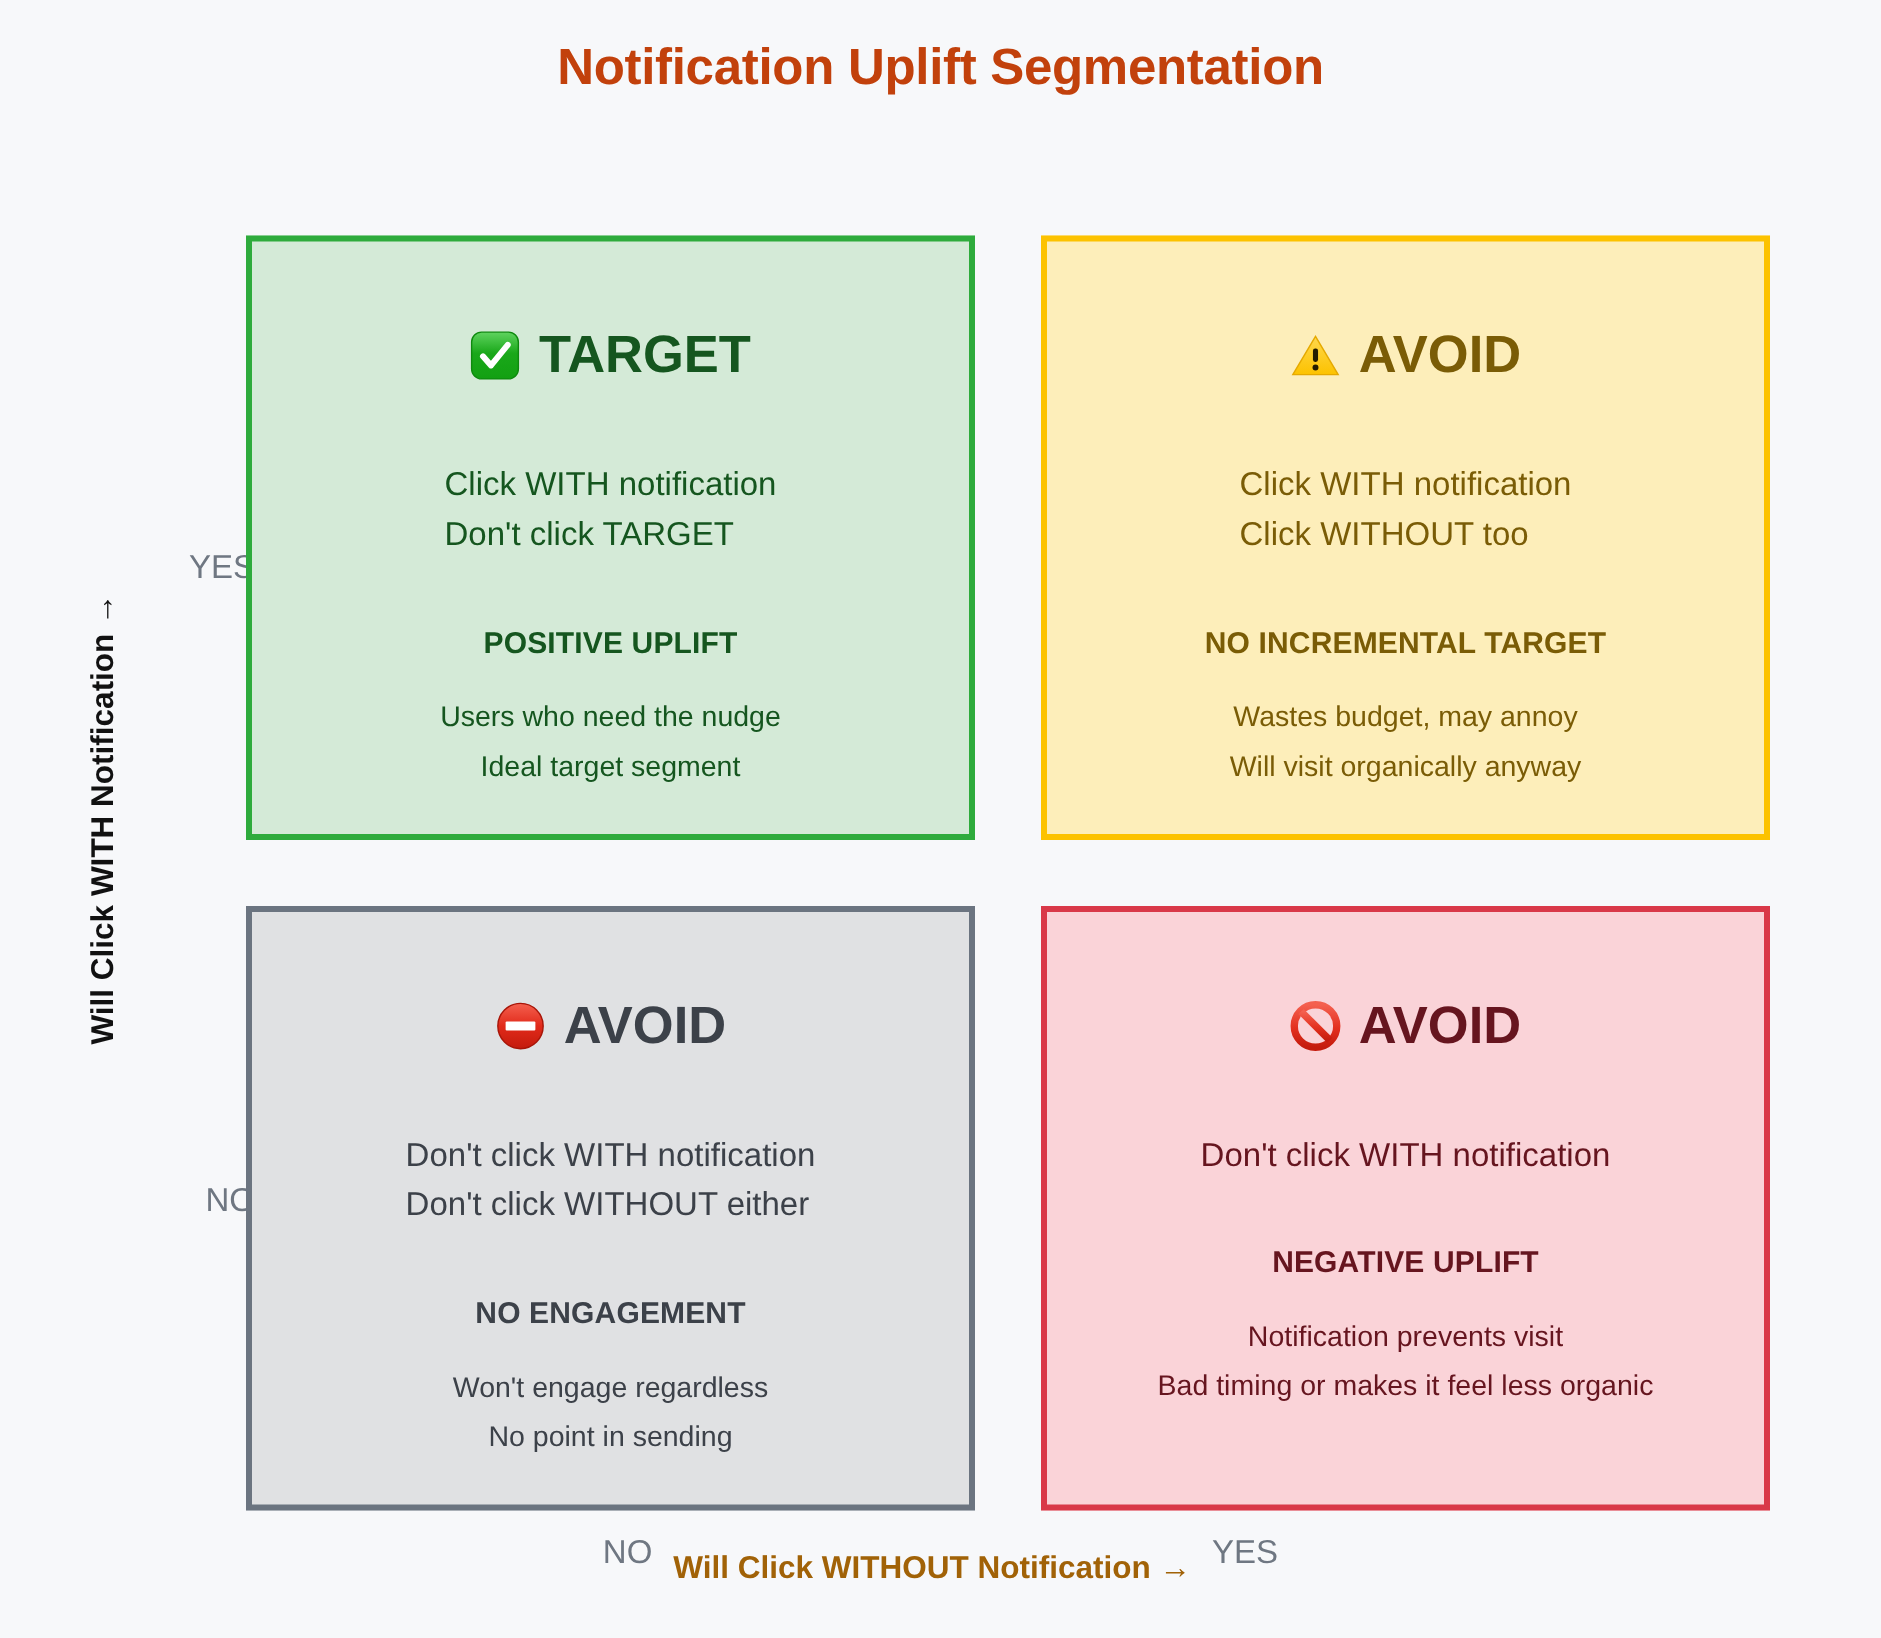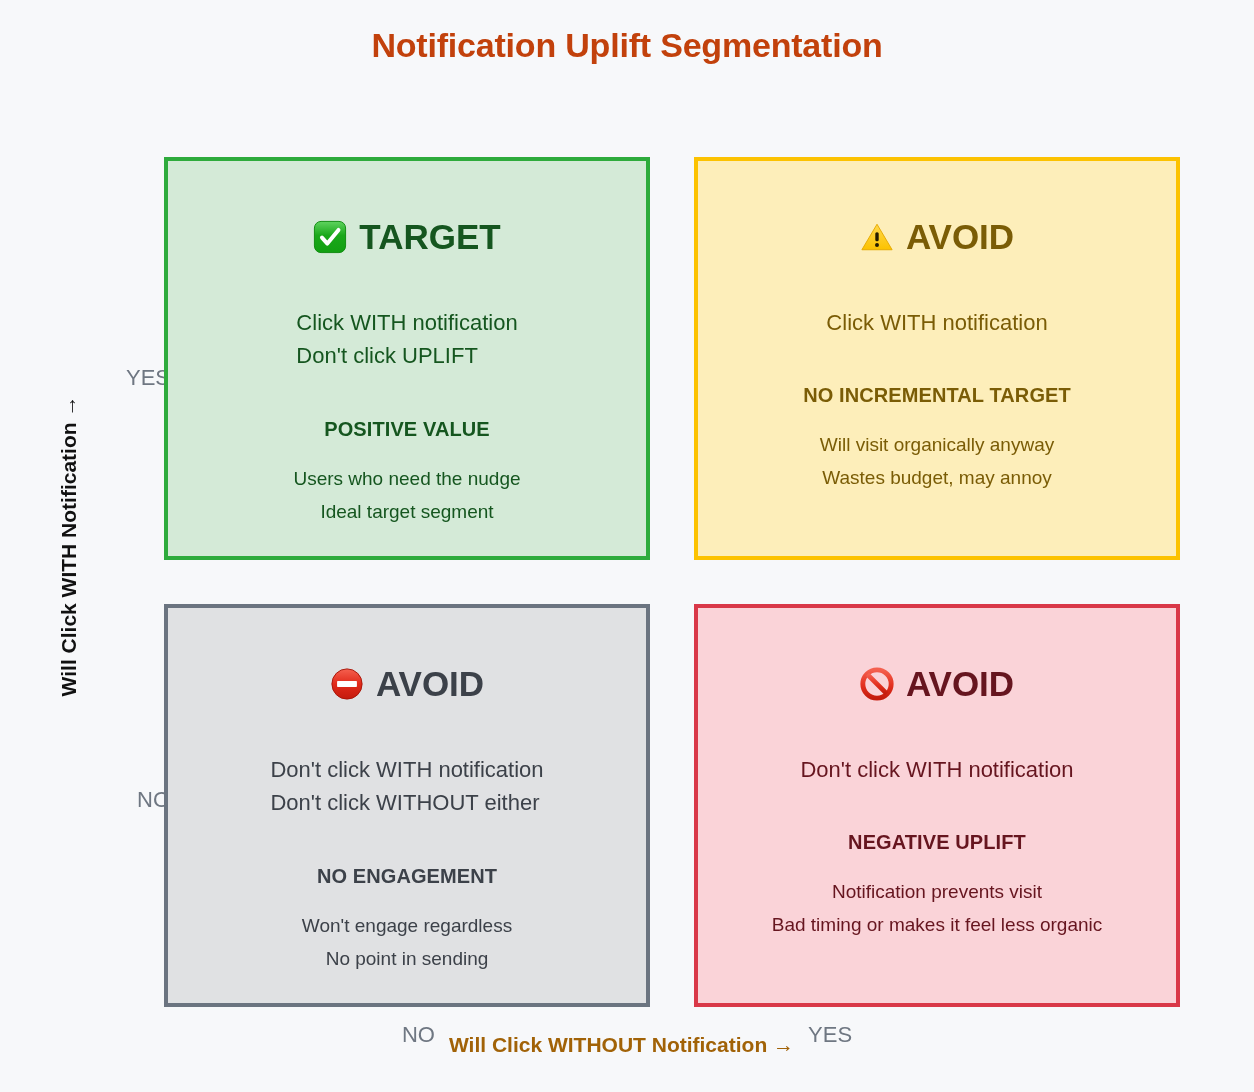--- a/index.html
+++ b/index.html
@@ -190,23 +190,23 @@
             <stop offset="100%" stop-color="#12a012"></stop>
           </linearGradient>
         </defs>
         <rect x="1.5" y="1.5" width="33" height="33" rx="7" ry="7" fill="url(#gradGreen)" stroke="#0e8a0e" stroke-width="1"></rect>
         <path d="M9.5 18.6 L15.2 25 L27 10.5" fill="none" stroke="#ffffff" stroke-width="4.2" stroke-linecap="round" stroke-linejoin="round"></path>
       </svg>
       <span class="q-head-label">TARGET</span>
     </div>
     <div class="q-cond-block">
       <div class="q-line q-cond">Click WITH notification</div>
-      <div class="q-line q-cond">Don't click UPLIFT</div>
-    </div>
-    <div class="q-verdict">POSITIVE VALUE</div>
+      <div class="q-line q-cond">Don't click TARGET</div>
+    </div>
+    <div class="q-verdict">POSITIVE UPLIFT</div>
     <div class="q-detail-block">
       <div class="q-detail">Users who need the nudge</div>
       <div class="q-detail">Ideal target segment</div>
     </div>
   </div>
 
   <div class="quadrant q-tr">
     <div class="q-head">
       <svg class="q-icon" viewBox="0 0 36 36">
         <defs>
@@ -216,25 +216,26 @@
           </linearGradient>
         </defs>
         <path d="M18 4.5 L34 31.5 L2 31.5 Z" fill="url(#gradYellow)" stroke="#e5a900" stroke-width="1"></path>
         <rect x="16.2" y="13" width="3.6" height="9.5" rx="1.6" fill="#241c00"></rect>
         <circle cx="18" cy="26.5" r="2.1" fill="#241c00"></circle>
       </svg>
       <span class="q-head-label">AVOID</span>
     </div>
     <div class="q-cond-block">
       <div class="q-line q-cond">Click WITH notification</div>
+      <div class="q-line q-cond">Click WITHOUT too</div>
     </div>
     <div class="q-verdict">NO INCREMENTAL TARGET</div>
     <div class="q-detail-block">
+      <div class="q-detail">Wastes budget, may annoy</div>
       <div class="q-detail">Will visit organically anyway</div>
-      <div class="q-detail">Wastes budget, may annoy</div>
     </div>
   </div>
 
   <div class="quadrant q-bl">
     <div class="q-head">
       <svg class="q-icon" viewBox="0 0 36 36">
         <defs>
           <linearGradient id="gradRedCircle" x1="0" y1="0" x2="0" y2="1">
             <stop offset="0%" stop-color="#f4604f"></stop>
             <stop offset="50%" stop-color="#e12a1a"></stop>

